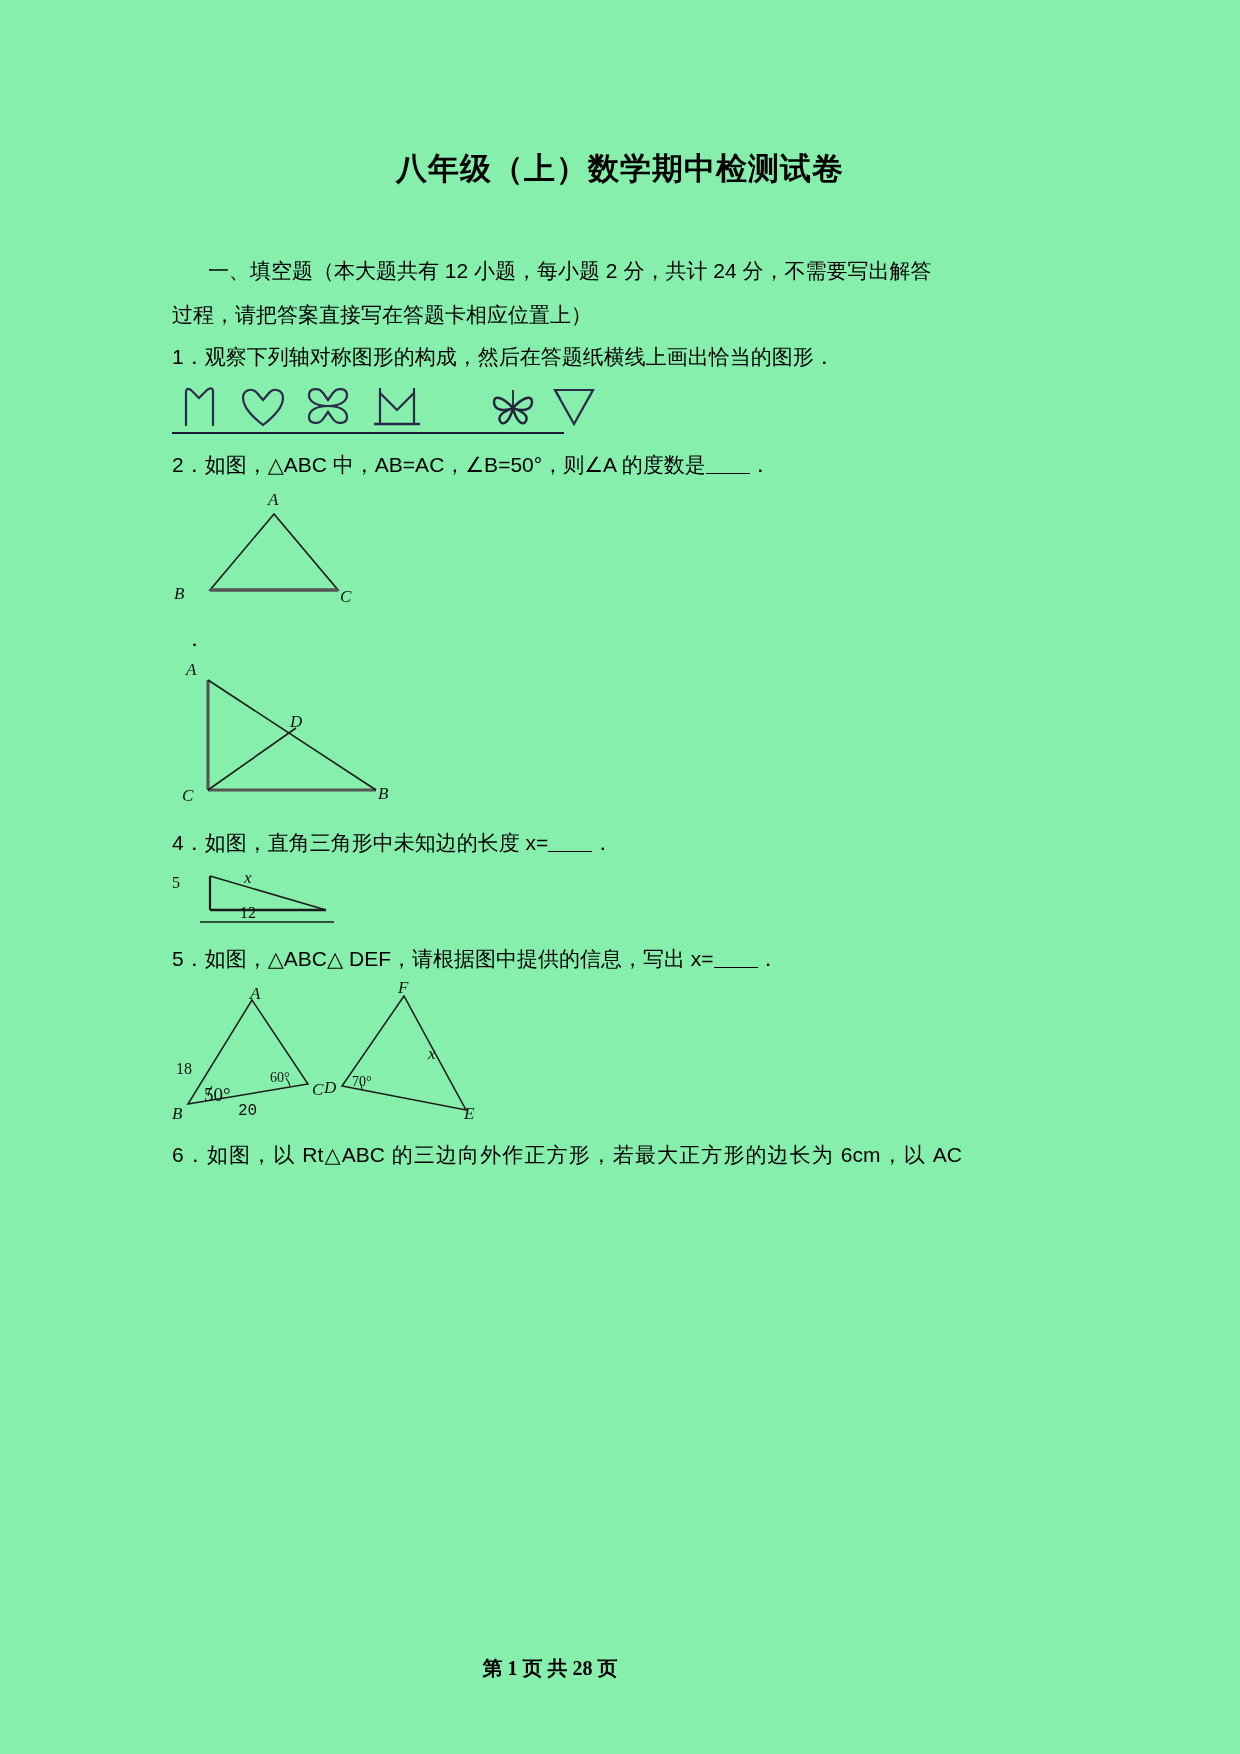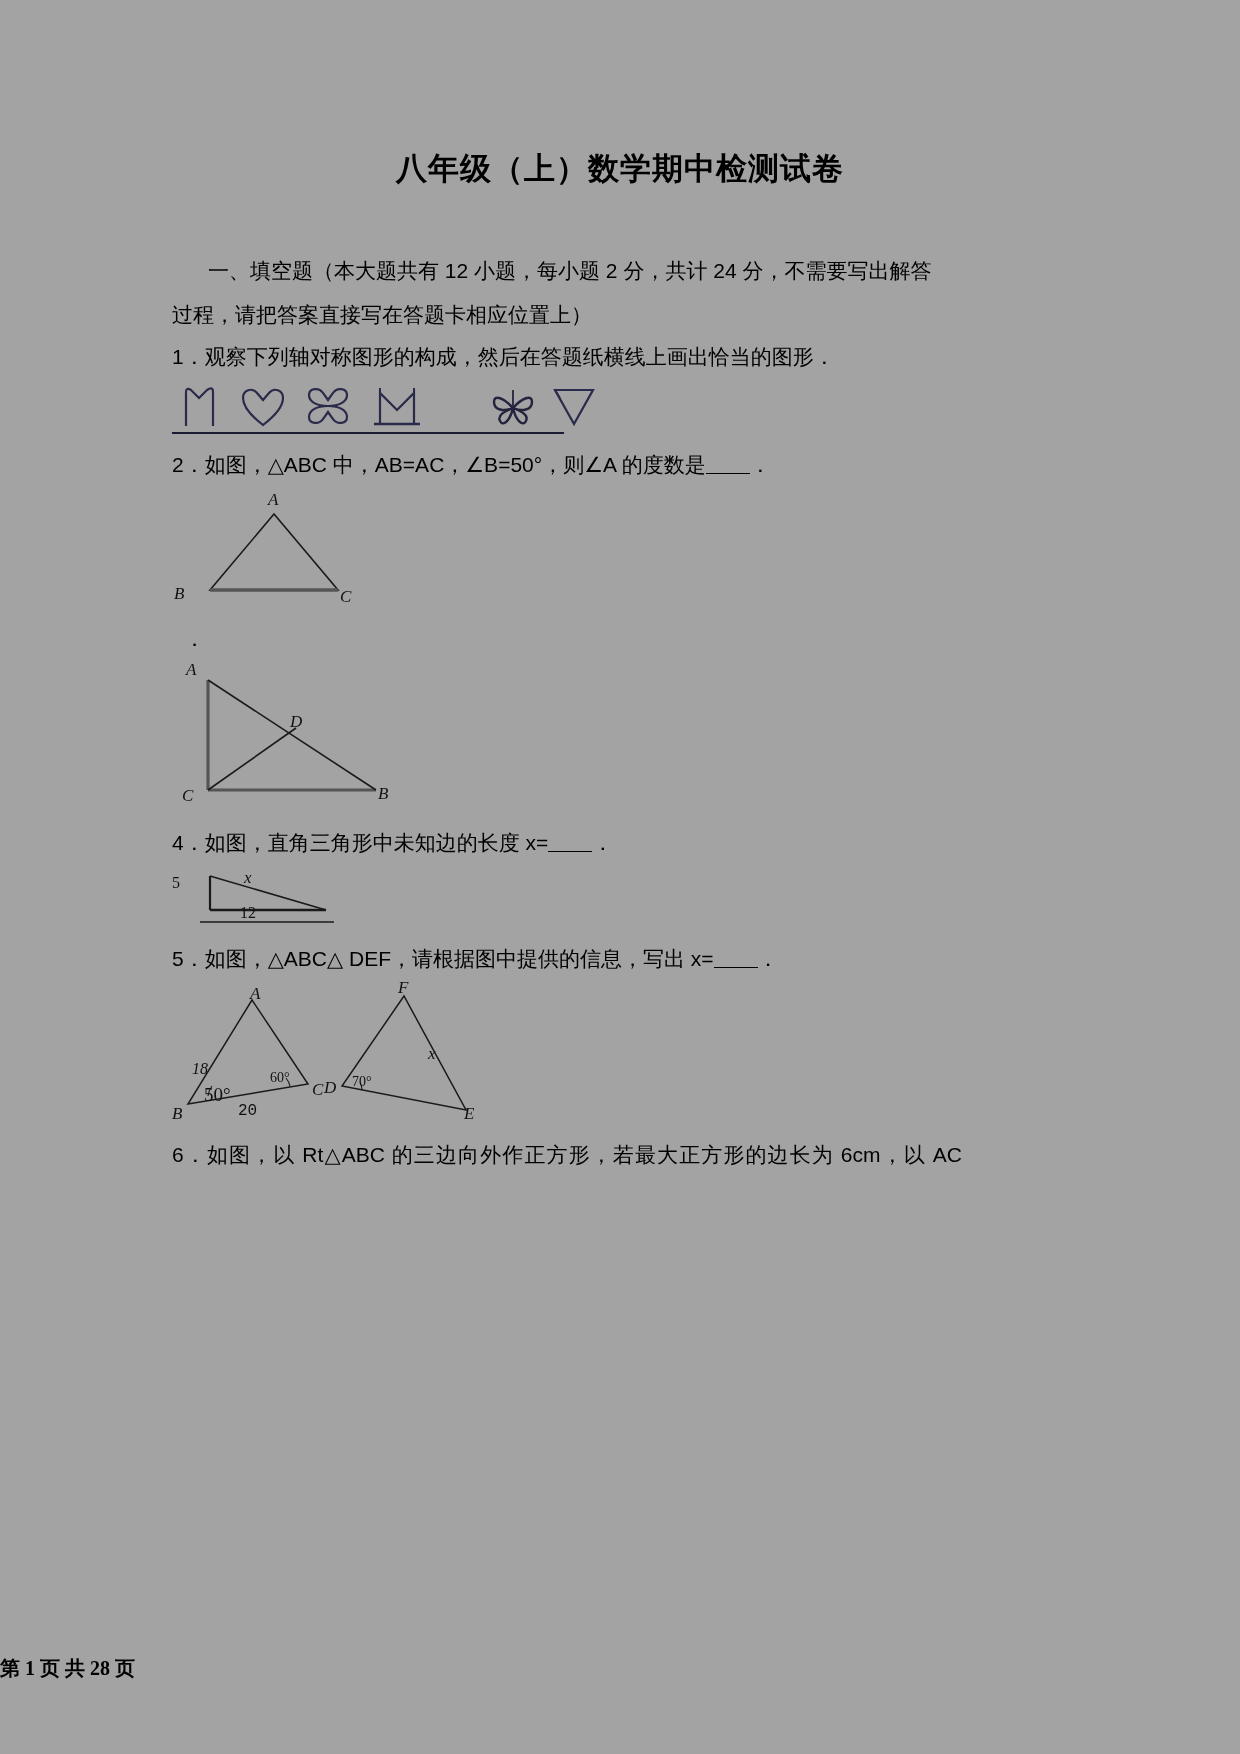--- a/index.html
+++ b/index.html
@@ -8,21 +8,21 @@
     background: #ffffff;
   }
   body {
     font-family: "Liberation Sans", "DejaVu Sans", sans-serif;
     color: #000000;
   }
   .page {
     position: relative;
     width: 1240px;
     height: 1754px;
-    background: #a3a3a3;
+    background: #86efac;
     overflow: hidden;
     box-sizing: border-box;
   }
   .doc-title {
     position: absolute;
     top: 148px;
     left: 0;
     width: 1240px;
     text-align: center;
     font-size: 31px;
@@ -79,21 +79,21 @@
     position: absolute;
     font-family: "Liberation Serif", "DejaVu Serif", serif;
     font-size: 16px;
     color: #111;
   }
   .footer {
     position: absolute;
     left: 0;
     bottom: 72px;
     width: 1100px;
-    text-align: left;
+    text-align: center;
     font-size: 20px;
     font-weight: bold;
     font-family: "Liberation Serif", "DejaVu Serif", serif;
     color: #000;
   }
   .q1-figrow {
     position: relative;
     height: 54px;
     width: 430px;
   }
@@ -224,21 +224,21 @@
         <polygon points="70,14 6,118 126,98" fill="none" stroke="#1a1a1a" stroke-width="1.5"></polygon>
         <path d="M26 110 A 22 22 0 0 1 30 100" fill="none" stroke="#1a1a1a" stroke-width="1.1"></path>
         <path d="M104 92 A 20 20 0 0 1 108 100" fill="none" stroke="#1a1a1a" stroke-width="1.1"></path>
 
         <polygon points="222,10 160,100 284,124" fill="none" stroke="#1a1a1a" stroke-width="1.5"></polygon>
         <path d="M178 96 A 20 20 0 0 1 180 104" fill="none" stroke="#1a1a1a" stroke-width="1.1"></path>
       </svg>
       <span class="lbl" style="left:78px; top:-2px;">A</span>
       <span class="lbl" style="left:0px; top:118px;">B</span>
       <span class="lbl" style="left:140px; top:94px;">C</span>
-      <span class="lbl-num" style="left:20px; top:74px;font-style:italic;">18</span>
+      <span class="lbl-num" style="left:4px; top:74px;">18</span>
       <span class="lbl-num" style="left:66px; top:116px;font-family:Liberation Mono, monospace;">20</span>
       <span class="lbl-num" style="left:32px; top:98px; font-size:19px;">50°</span>
       <span class="lbl-num" style="left:98px; top:84px; font-size:14px;">60°</span>
       <span class="lbl" style="left:226px; top:-8px;">F</span>
       <span class="lbl" style="left:152px; top:92px;">D</span>
       <span class="lbl" style="left:292px; top:118px;">E</span>
       <span class="lbl-num" style="left:180px; top:88px; font-size:14px;">70°</span>
       <span class="lbl" style="left:256px; top:58px;">x</span>
     </div>
 

